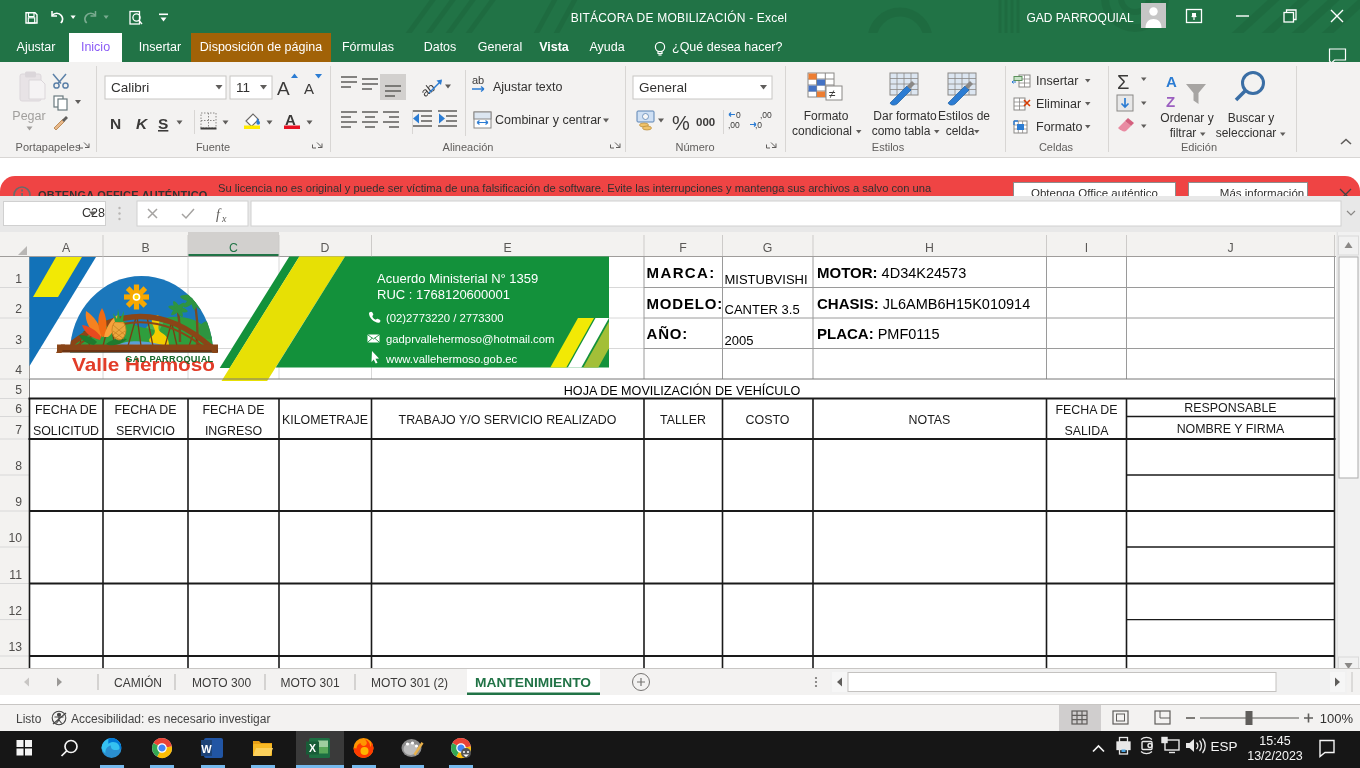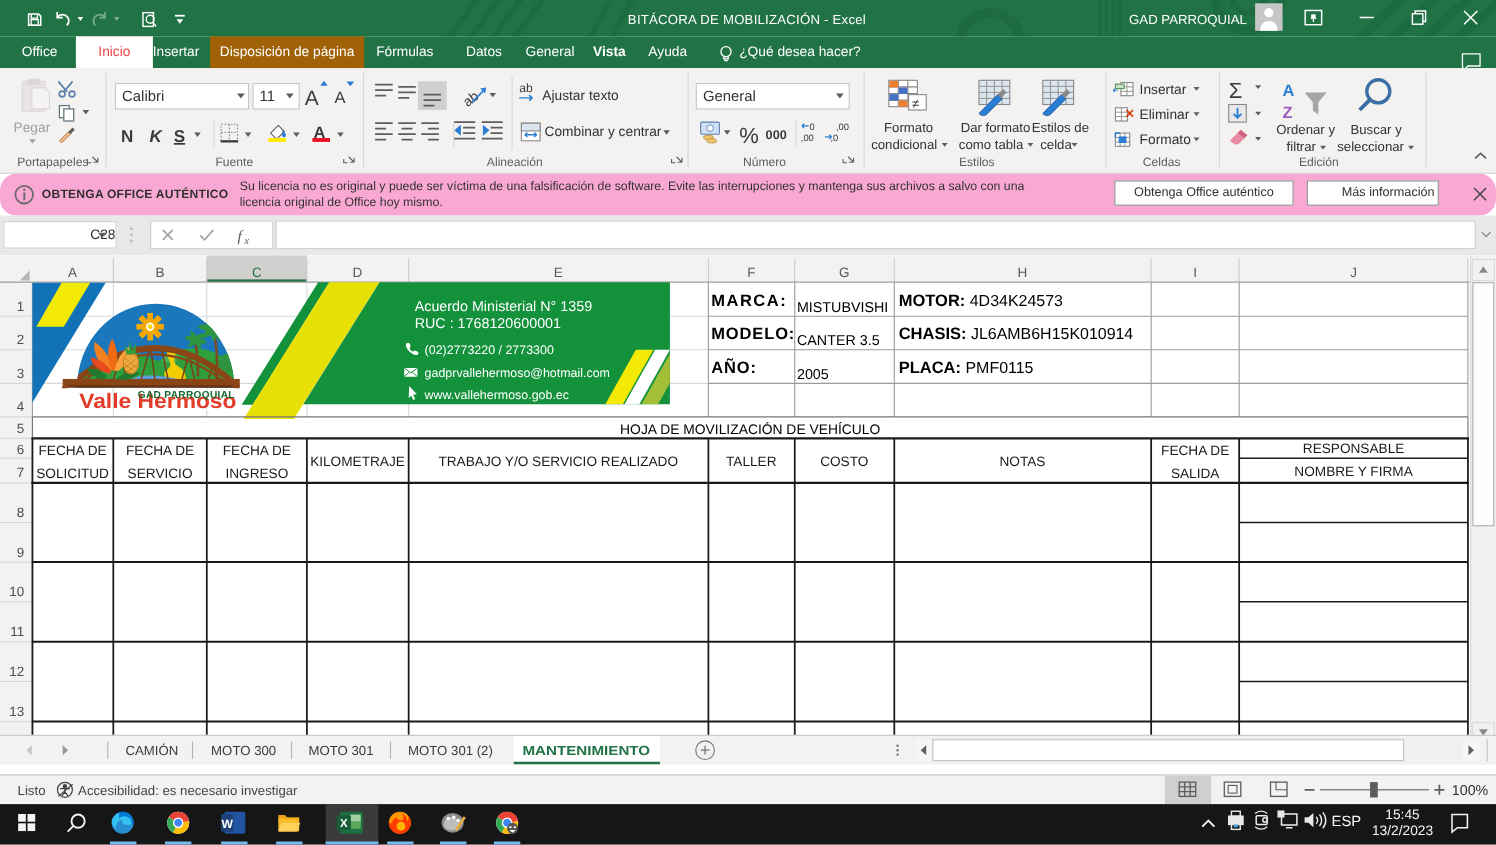--- a/index.html
+++ b/index.html
@@ -6,21 +6,21 @@
 html,body { width:1360px; height:768px; overflow:hidden; }
 body { font-family:"Liberation Sans", sans-serif; position:relative; background:#fff; }
 .abs { position:absolute; }
 
 #titlebar { left:0; top:0; width:1360px; height:33px; background:#217346; overflow:hidden; }
 #menubar { left:0; top:33px; width:1360px; height:29px; background:#217346; }
 .mtab { position:absolute; top:0; height:29px; color:#fff; font-size:12.5px; line-height:29px; text-align:center; white-space:nowrap; }
 
 #ribbon { left:0; top:62px; width:1360px; height:96px; background:#f3f2f1; border-bottom:1px solid #d8d6d4; }
 
-#warnbar { left:0; top:158px; width:1360px; height:38px; background:#f9a8d4;border-radius:15px; }
+#warnbar { left:0; top:176px; width:1360px; height:38px; background:#ef4444;border-radius:15px; }
 .wbtn { position:absolute; top:6px; height:23px; background:#fff; border:1px solid #8d8d8d; font-size:11.5px; color:#323130; text-align:center; line-height:21px; }
 
 #fbar { left:0; top:196px; width:1360px; height:36px; background:#e8e8e8; }
 
 #sheet { left:0; top:232px; width:1360px; height:445px; }
 
 #tabbar { left:0; top:668px; width:1360px; height:27px; background:#f3f2f1; border-top:1px solid #c8c6c4; }
 
 #statusbar { left:0; top:704px; width:1360px; height:27px; background:#f3f2f1; border-top:1px solid #c8c6c4; font-size:12px; color:#737373; }
 
@@ -92,22 +92,22 @@
     <rect x="1192" y="13" width="4" height="4" fill="#fff" stroke="none"></rect>
     <path d="M1194 20 v-5 m-2.2 2 l2.2-2.2 l2.2 2.2" stroke-width="1.2"></path>
     <line x1="1236" y1="16" x2="1249" y2="16" stroke-width="1.4"></line>
     <rect x="1284" y="12.5" width="9.5" height="9.5"></rect>
     <path d="M1286.5 12.5 v-2.5 h9.5 v9.5 h-2.5"></path>
     <path d="M1331 10 l12 12 m0 -12 l-12 12" stroke-width="1.4"></path>
   </g>
 </svg>
 </div>
 <div id="menubar" class="abs">
-  <div class="mtab" style="left:6px;width:60px;">Office</div>
-  <div class="mtab" style="left:69px;width:70px;background:#fff;color:#ef4444;">Inicio</div>
+  <div class="mtab" style="left:6px;width:60px;">Ajustar</div>
+  <div class="mtab" style="left:69px;width:53px;background:#fff;color:#8b5cf6;">Inicio</div>
   <div class="mtab" style="left:130px;width:60px;">Insertar</div>
   <div class="mtab" style="left:191px;width:140px;background:#a16207;">Disposición de página</div>
   <div class="mtab" style="left:336px;width:64px;">Fórmulas</div>
   <div class="mtab" style="left:415px;width:50px;">Datos</div>
   <div class="mtab" style="left:472px;width:56px;">General</div>
   <div class="mtab" style="left:532px;width:44px;font-weight:bold;">Vista</div>
   <div class="mtab" style="left:582px;width:50px;">Ayuda</div>
   <div class="mtab" style="left:672px;width:110px;">¿Qué desea hacer?</div>
   <svg width="1360" height="29" style="position:absolute;left:0;top:0">
     <g stroke="#fff" fill="none" stroke-width="1.2">

